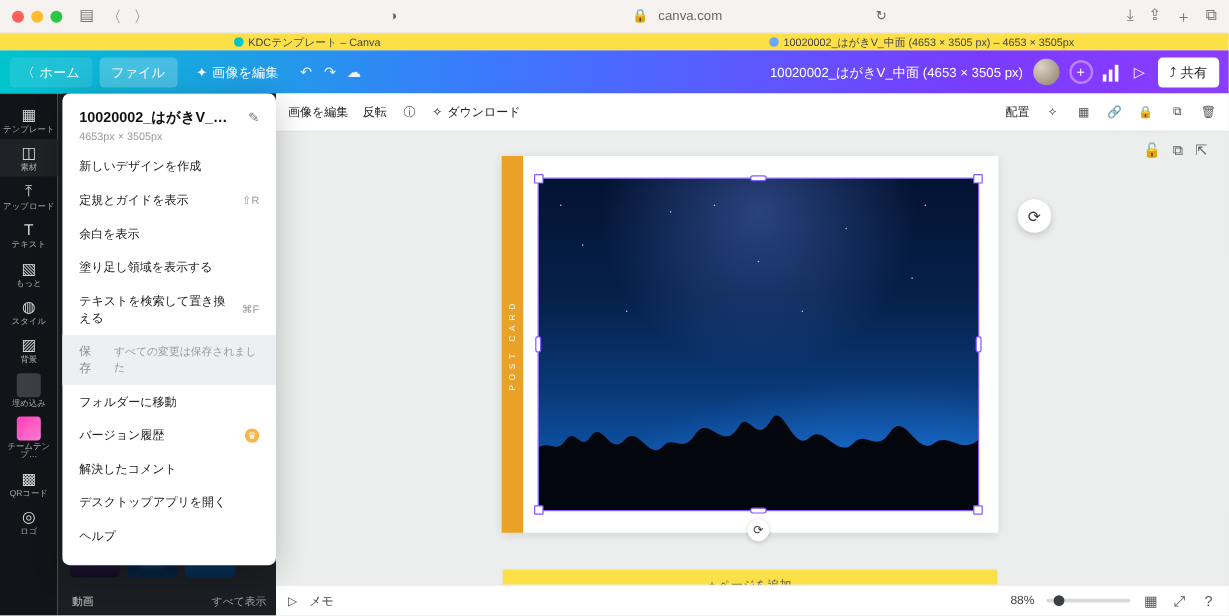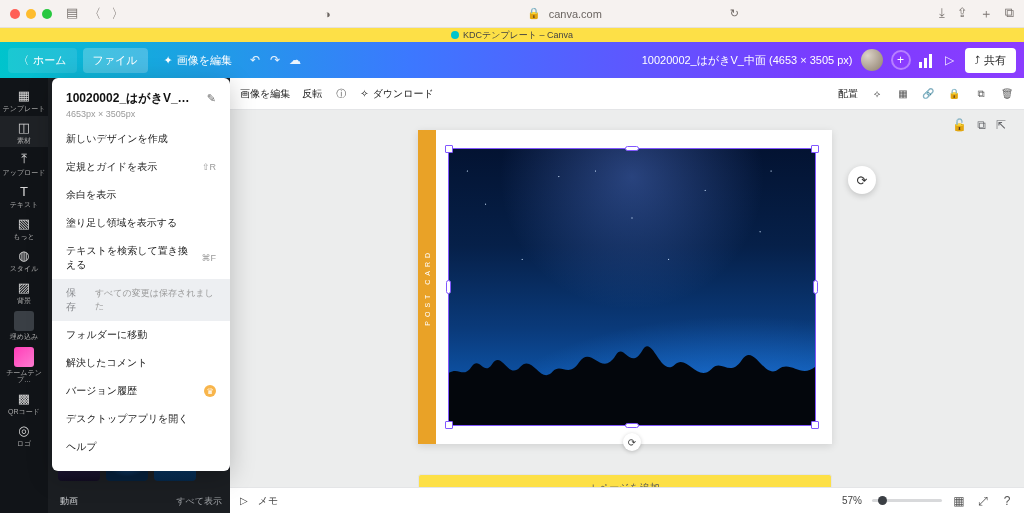--- a/index.html
+++ b/index.html
@@ -153,20 +153,24 @@
     <span>＋</span>
     <span>⧉</span>
   </div>
 </div>
 
 <div class="tab-strip">
   <div class="tab">
       <span class="favicon"></span>
       <span>KDCテンプレート – Canva</span>
     </div>
+  <div class="tab">
+      <span class="favicon2"></span>
+      <span>10020002_はがきV_中面 (4653 × 3505 px) – 4653 × 3505px</span>
+    </div>
 </div>
 
 <div class="app-toolbar">
   <div class="tb-left">
     <div class="tb-btn home">
       <span>〈</span>
       <span>ホーム</span>
     </div>
     <div class="tb-btn file">
       <span>ファイル</span>
@@ -311,21 +315,21 @@
 
       <div class="add-page">
         <span>+ ページを追加</span>
       </div>
     </div>
 
     <div class="footer">
       <span>▷</span>
       <span>メモ</span>
       <div class="spacer"></div>
-      <span>57%</span>
+      <span>88%</span>
       <div class="zoom-track">
           <div class="zoom-knob"></div>
         </div>
       <span class="ft-icn">▦</span>
       <span class="ft-icn">⤢</span>
       <span class="ft-icn">?</span>
     </div>
   </div>
 </div>
 
@@ -366,25 +370,25 @@
 
   <div class="fm-item disabled">
       <span>保存</span>
       <span class="fm-sub">すべての変更は保存されました</span>
     </div>
 
   <div class="fm-item">
       <span>フォルダーに移動</span>
     </div>
   <div class="fm-item">
-      <span>解決したコメント</span>
-    </div>
-  <div class="fm-item">
       <span>バージョン履歴</span>
       <span class="fm-badge">♛</span>
+    </div>
+  <div class="fm-item">
+      <span>解決したコメント</span>
     </div>
 
   <div class="fm-item">
       <span>デスクトップアプリを開く</span>
     </div>
   <div class="fm-item">
       <span>ヘルプ</span>
     </div>
 </div>
 

